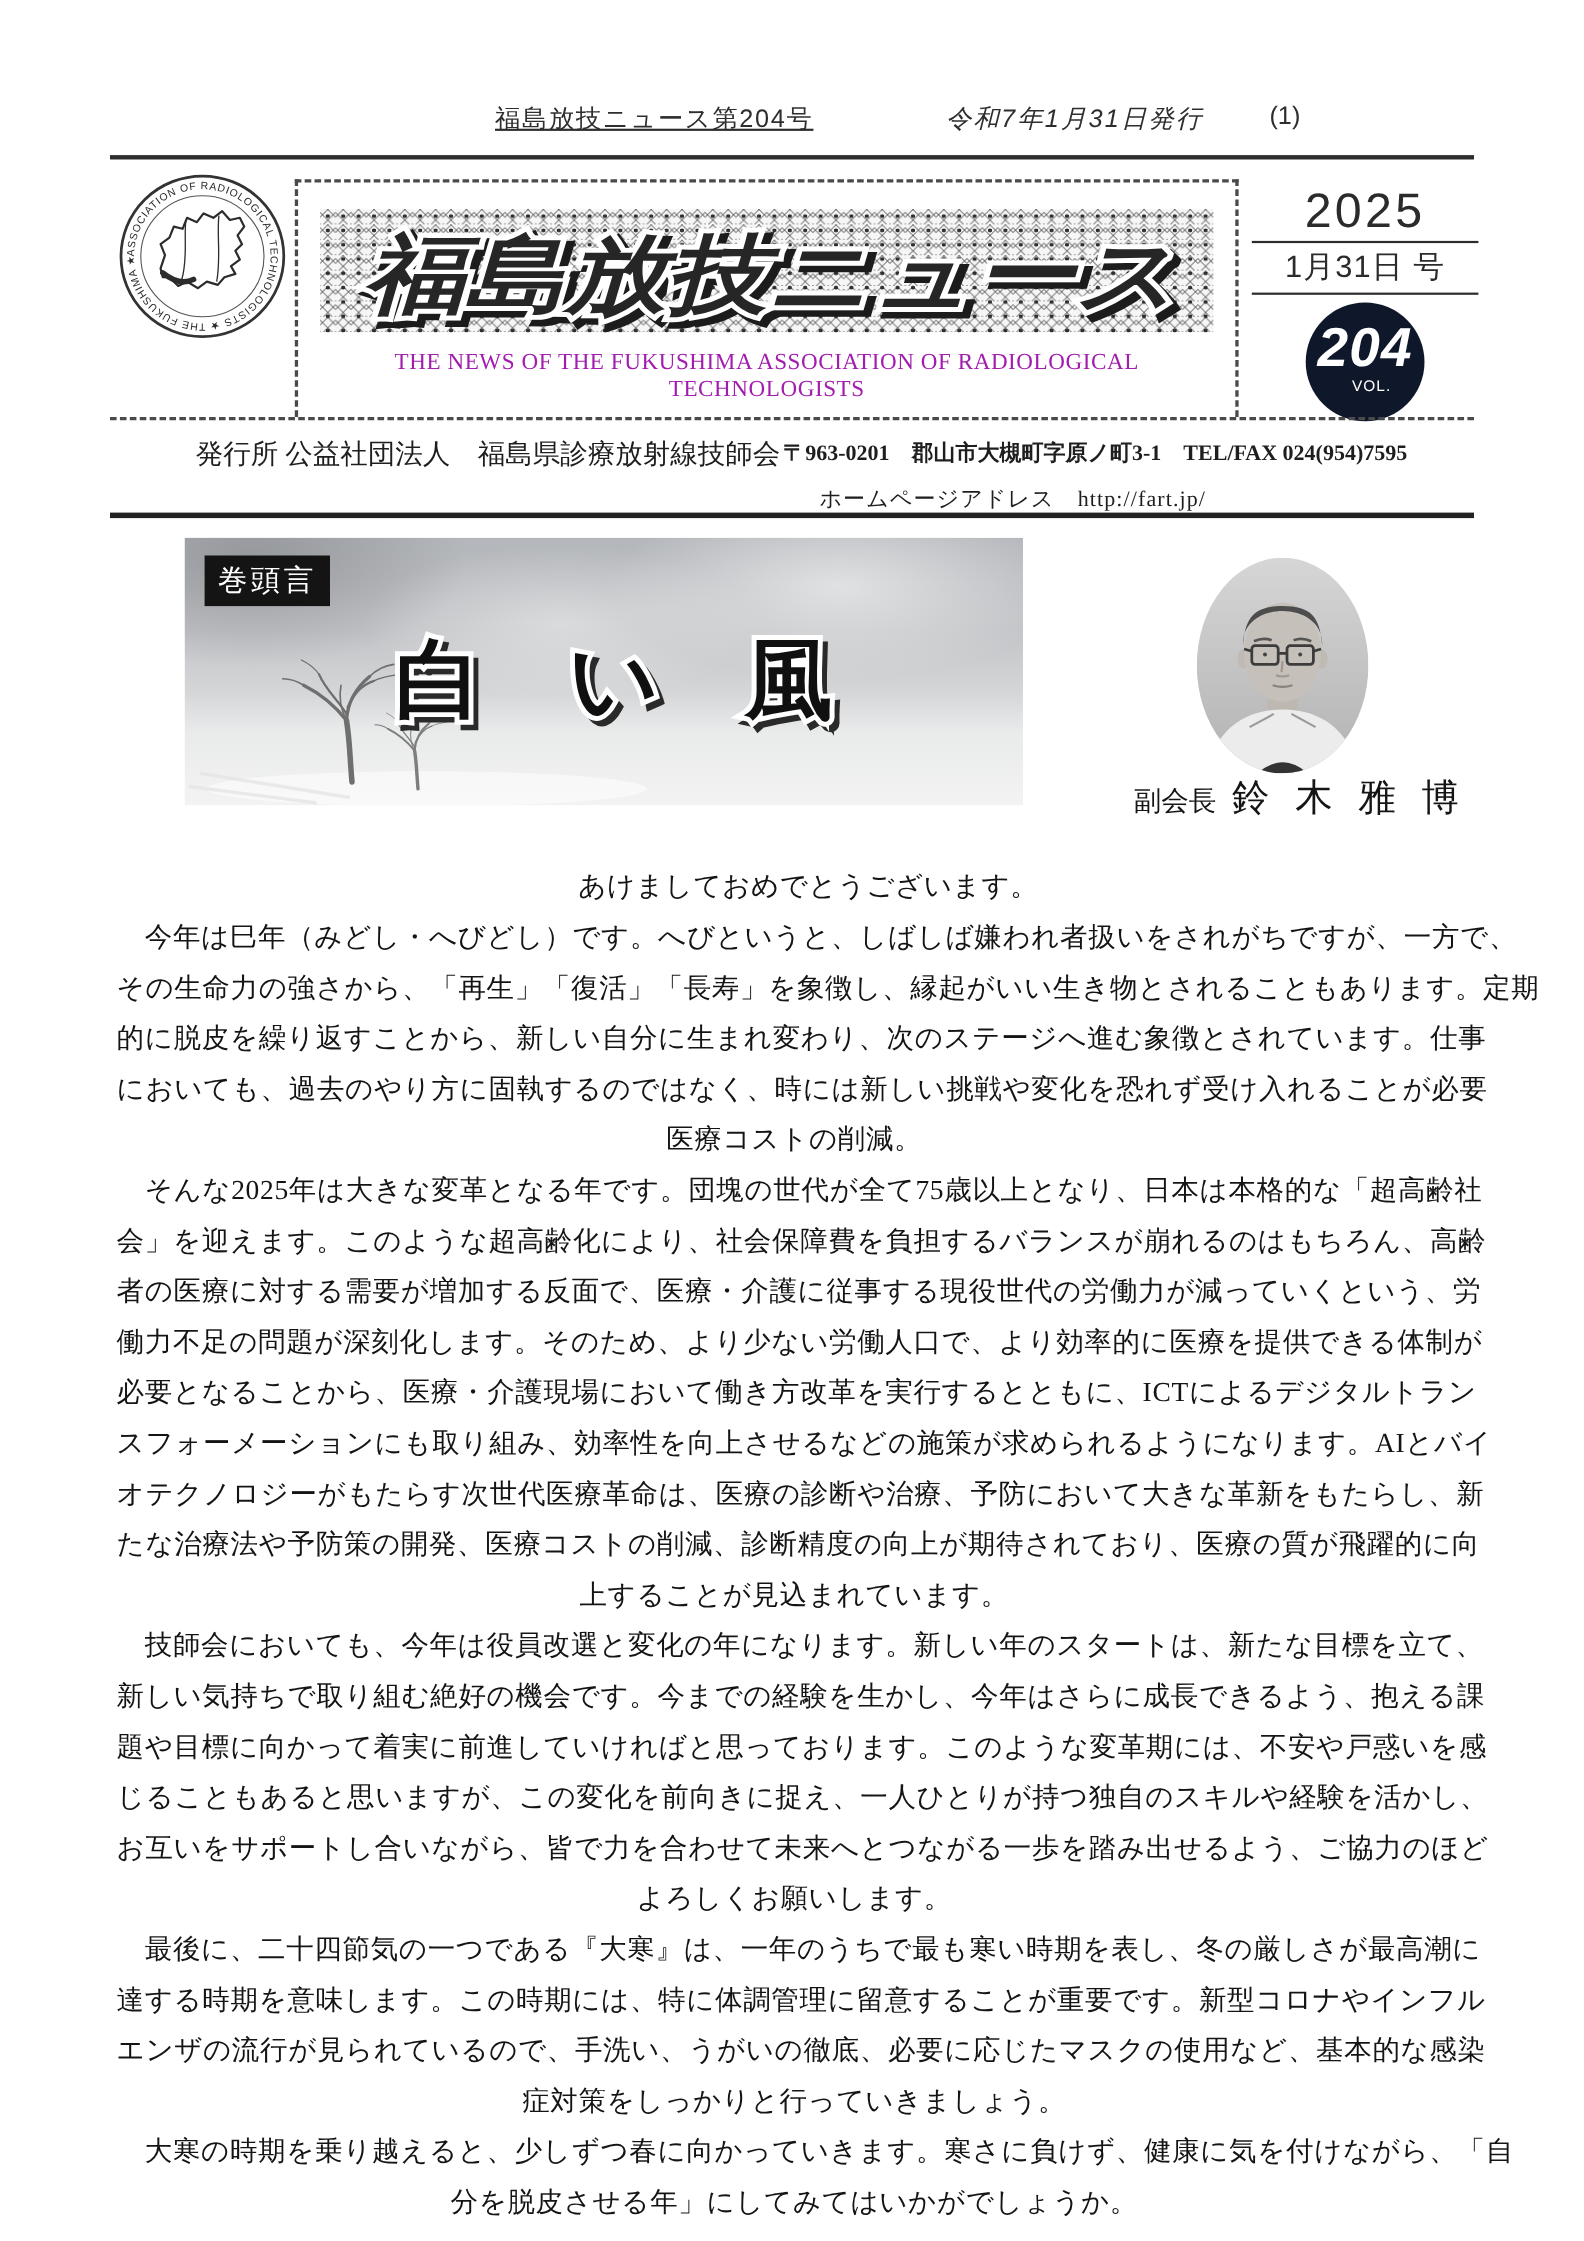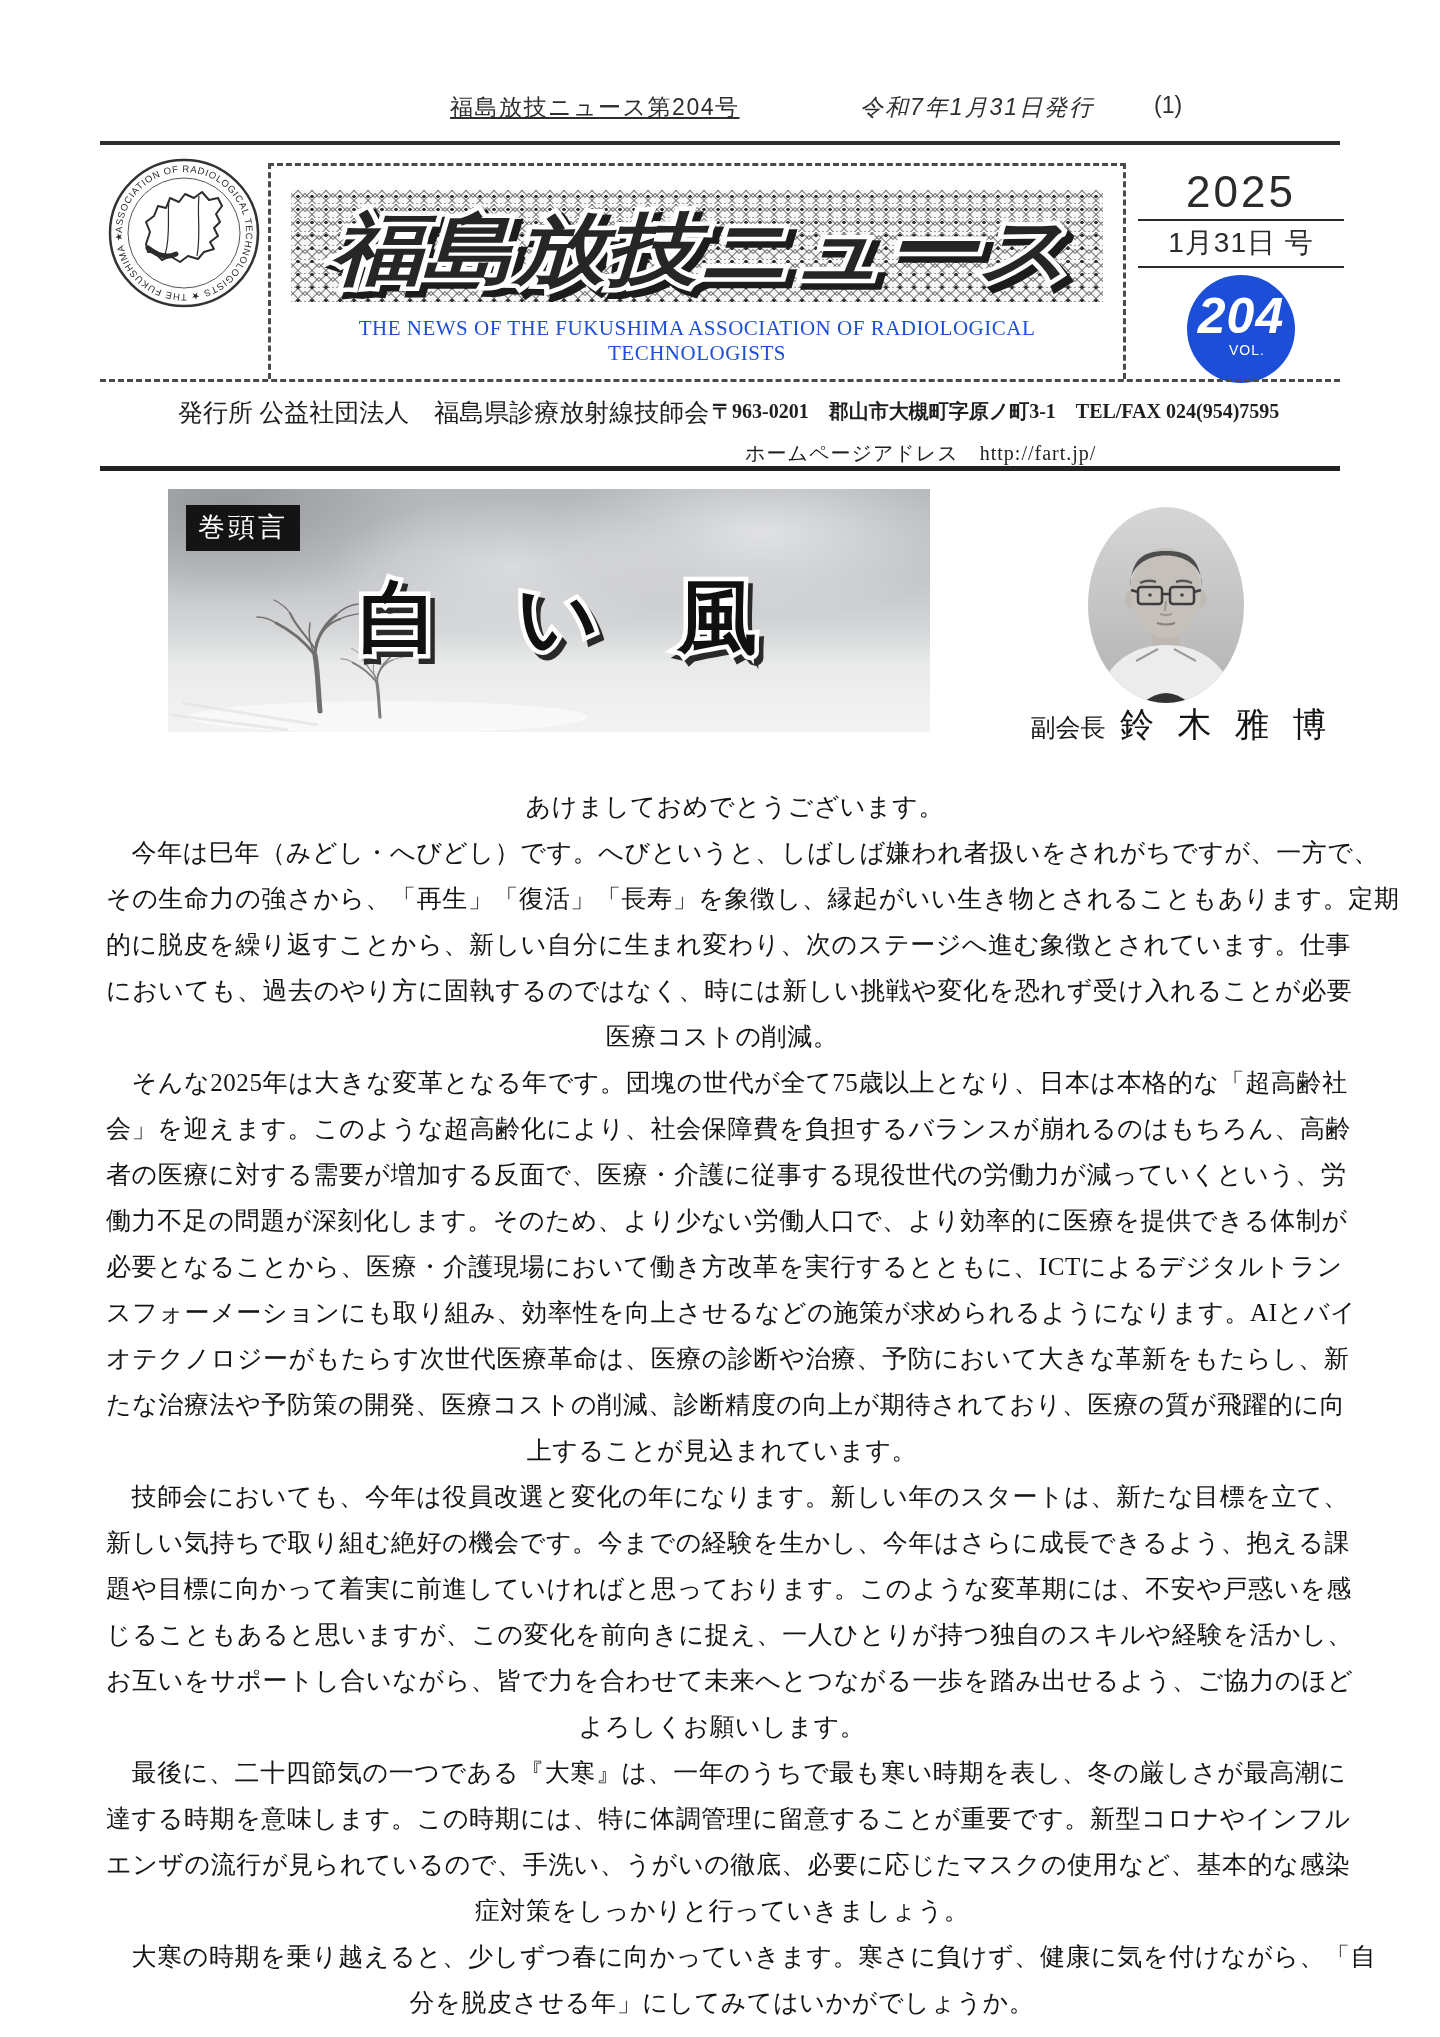--- a/index.html
+++ b/index.html
@@ -22,28 +22,28 @@
         border:3px dashed #4a4a4a;border-bottom:none;box-sizing:border-box;}
   .band{margin:24px 20px 0;height:112px;position:relative;
         background-color:#f6f6f6;
         background-image:
           radial-gradient(circle,#2e2e2e 1.6px,transparent 1.9px),
           repeating-linear-gradient(45deg,rgba(70,70,70,.5) 0 1.2px,transparent 1.2px 7px),
           repeating-linear-gradient(-45deg,rgba(70,70,70,.5) 0 1.2px,transparent 1.2px 7px);
         background-size:14px 13px,14px 14px,14px 14px;}
   .band svg{position:absolute;inset:0;width:100%;height:100%;}
   .subtitle{margin-top:14px;text-align:center;font-family:"Liberation Serif","DejaVu Serif",serif;
-            font-size:21px;letter-spacing:.5px;color:#1d4ed8;}
+            font-size:21px;letter-spacing:.5px;color:#a21caf;}
 
   
   .issue-col{position:absolute;top:168px;left:1138px;width:206px;text-align:center;color:#2b2b2b;}
   .year{font-size:44px;letter-spacing:3px;line-height:48px;}
   .sep{border-top:2px solid #2b2b2b;margin:3px 0;}
   .idate{font-size:28px;letter-spacing:1px;line-height:36px;padding:1px 0 2px;}
-  .volcircle{width:108px;height:108px;border-radius:50%;background:#1d4ed8;margin:7px auto 0;color:#fff;}
+  .volcircle{width:108px;height:108px;border-radius:50%;background:#0f172a;margin:7px auto 0;color:#fff;}
   .volnum{font-size:50px;font-weight:bold;font-style:italic;padding-top:15px;letter-spacing:1px;line-height:52px;}
   .vollabel{font-size:14px;letter-spacing:1px;text-align:left;padding-left:42px;line-height:16px;}
 
   .dash-div{position:absolute;top:379px;left:100px;width:1240px;border-top:3px dashed #4a4a4a;}
 
   
   .pub{position:absolute;top:394px;left:100px;width:1240px;height:72px;
        font-family:"Liberation Serif","DejaVu Serif",serif;color:#1e1e1e;}
   .issuer{position:absolute;left:78px;top:2px;font-size:25px;}
   .addr{position:absolute;left:612px;top:4px;font-size:20px;font-weight:bold;}

